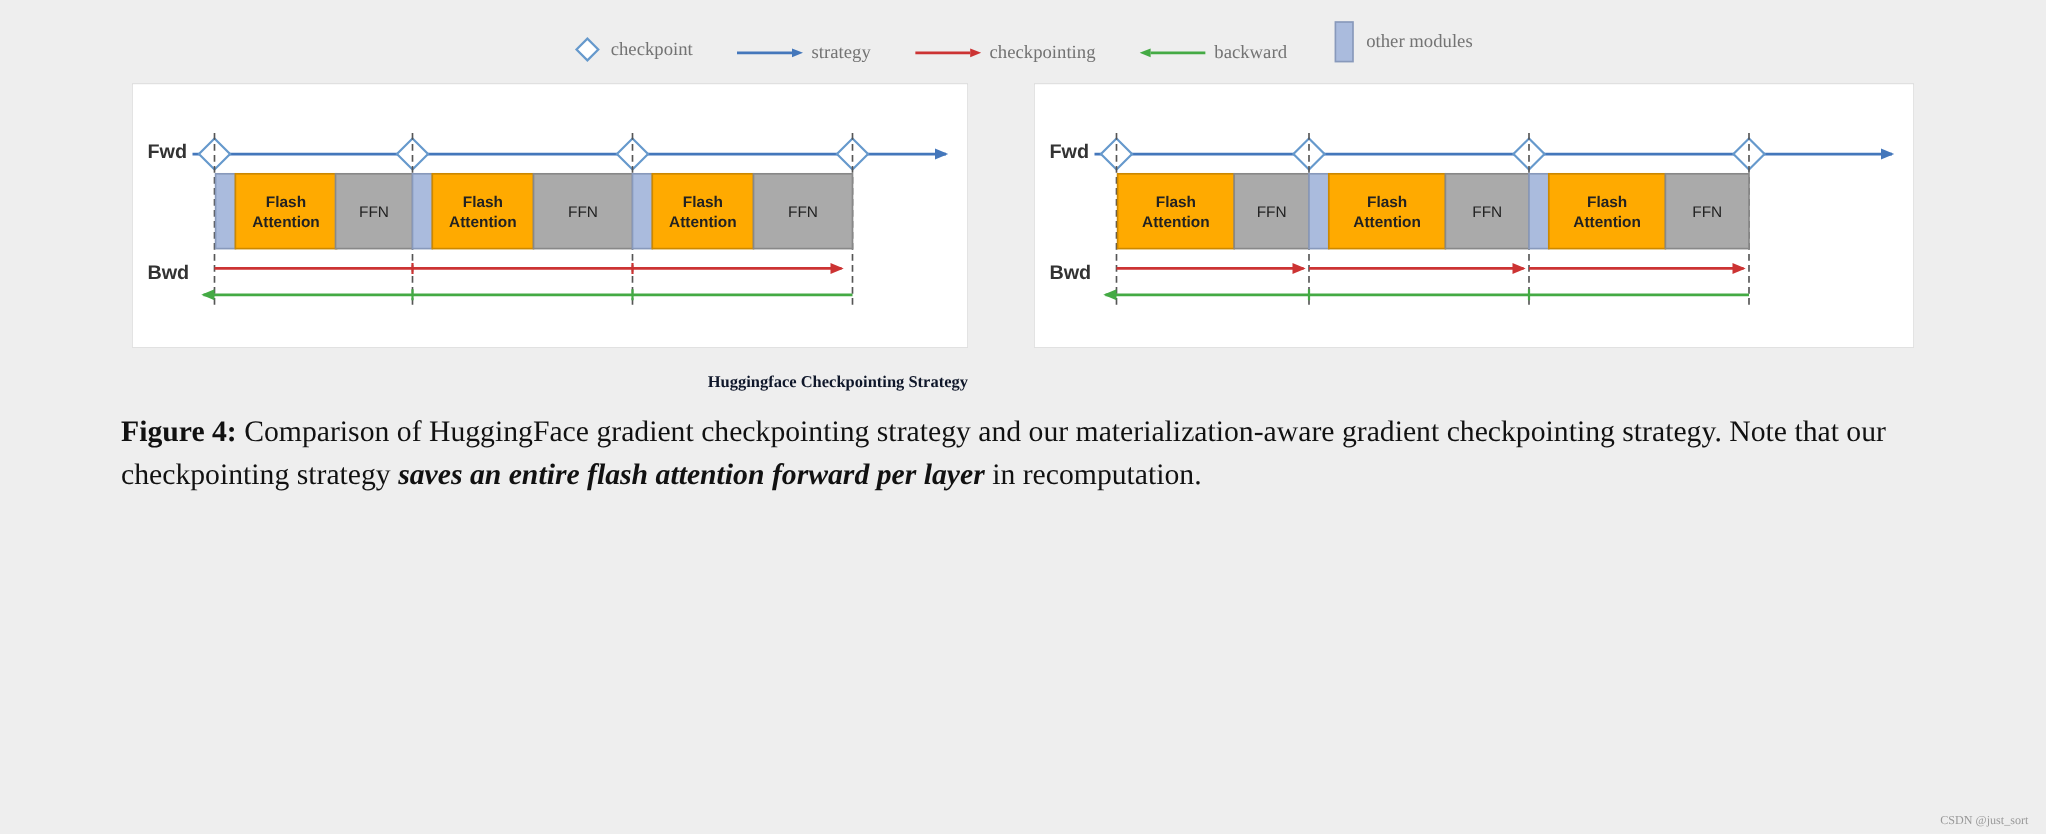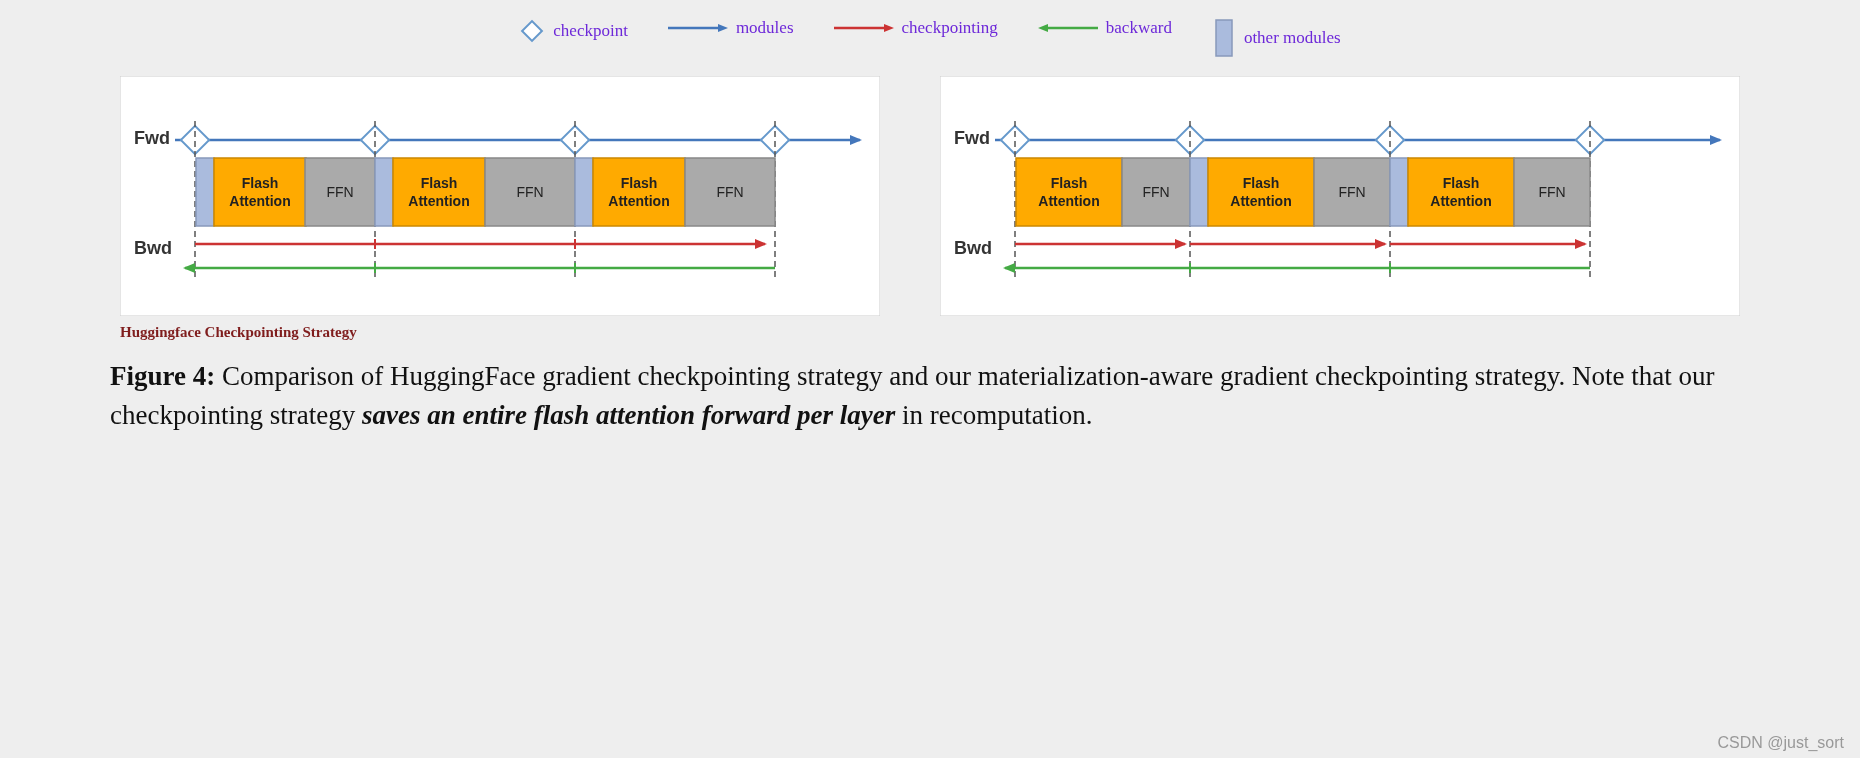--- a/index.html
+++ b/index.html
@@ -18,51 +18,51 @@
       background: #eeeeee;
       display: flex;
       flex-direction: column;
       align-items: center;
       padding: 18px 40px 10px 40px;
     }
 
     
     .legend {
       display: flex;
-      align-items: flex-start;
+      align-items: flex-end;
       gap: 40px;
       margin-bottom: 18px;
       font-size: 17px;
-      color: #6d28d9;
+      color: #737373;
     }
     .legend-item {
       display: flex;
       align-items: center;
       gap: 8px;
     }
 
     
     .diagrams-row {
       display: flex;
       gap: 60px;
       margin-bottom: 8px;
       align-items: flex-start;
     }
 
     .diagram {
       display: flex;
       flex-direction: column;
-      align-items: flex-start;
+      align-items: flex-end;
     }
 
     .diagram-label {
       font-size: 15px;
       font-weight: bold;
-      color: #7f1d1d;
-      margin-top: 8px;
+      color: #0f172a;
+      margin-top: 24px;
       text-align: center;
     }
 
     
     .caption {
       max-width: 1700px;
       font-size: 27px;
       color: #111;
       line-height: 1.45;
       margin-top: 8px;
@@ -73,44 +73,44 @@
     }
     .caption strong {
       font-weight: bold;
       font-style: italic;
     }
 
     .watermark {
       position: absolute;
       bottom: 6px;
       right: 16px;
-      font-size: 16px;
+      font-size: 11px;
       color: #999;
-      font-family: Liberation Sans, sans-serif;
+      font-family: Liberation Serif, serif;
       margin-top: 16px;
     }
   </style>
 </head>
 <body>
 
 <div class="main-container">
 
   <div class="legend">
     <div class="legend-item">
       <svg width="26" height="26" viewBox="0 0 26 26">
         <rect x="6" y="6" width="14" height="14" fill="white" stroke="#6699cc" stroke-width="2" transform="rotate(45 13 13)"></rect>
       </svg>
       <span>checkpoint</span>
     </div>
     <div class="legend-item">
       <svg width="60" height="18" viewBox="0 0 60 18">
         <line x1="0" y1="9" x2="50" y2="9" stroke="#4477bb" stroke-width="2.5"></line>
         <polygon points="50,5 60,9 50,13" fill="#4477bb"></polygon>
       </svg>
-      <span>modules</span>
+      <span>strategy</span>
     </div>
     <div class="legend-item">
       <svg width="60" height="18" viewBox="0 0 60 18">
         <line x1="0" y1="9" x2="50" y2="9" stroke="#cc3333" stroke-width="2.5"></line>
         <polygon points="50,5 60,9 50,13" fill="#cc3333"></polygon>
       </svg>
       <span>checkpointing</span>
     </div>
     <div class="legend-item">
       <svg width="60" height="18" viewBox="0 0 60 18">

